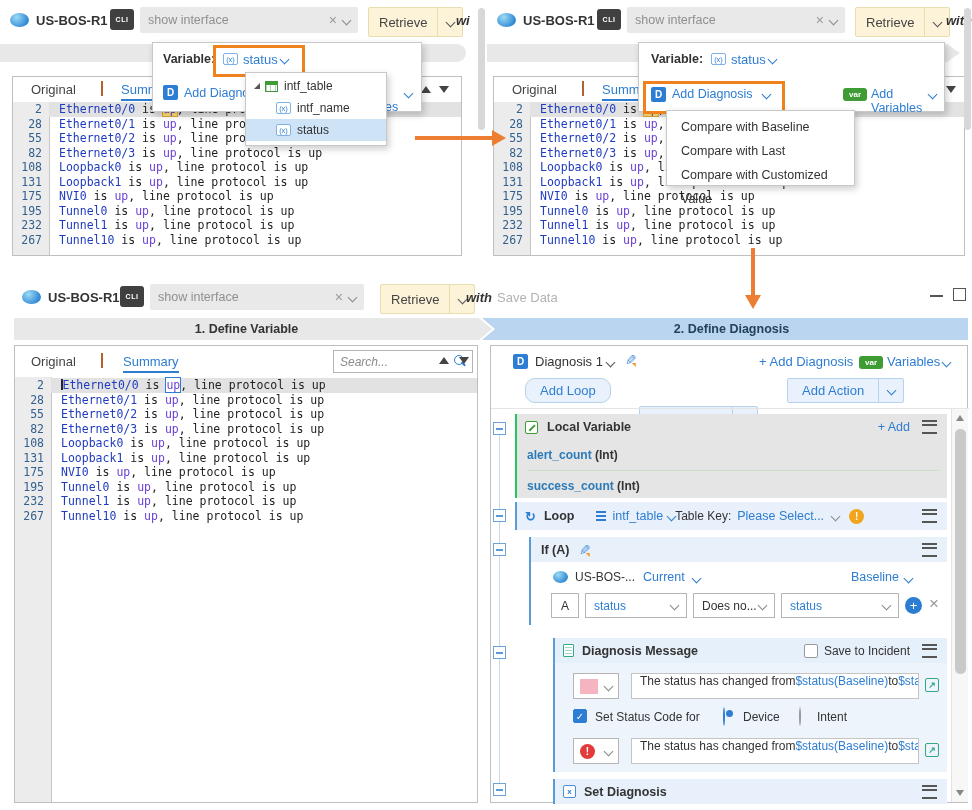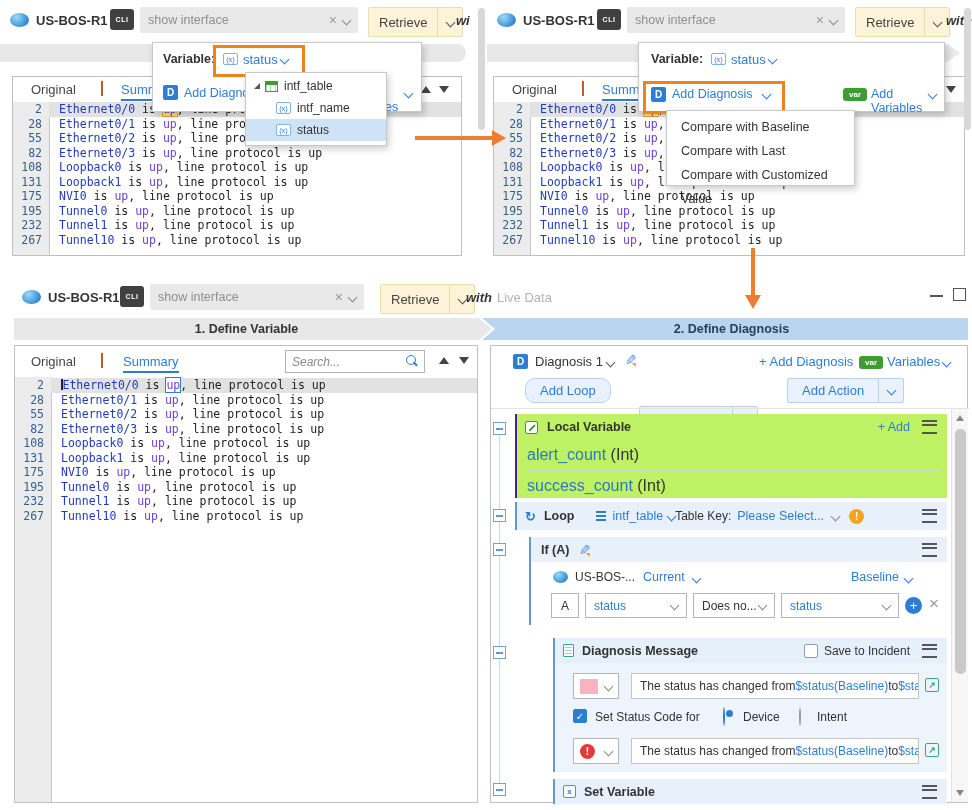--- a/index.html
+++ b/index.html
@@ -77,46 +77,46 @@
   
   .stepbar{position:absolute;height:22px;display:flex;align-items:center;justify-content:center;
            font-size:12.5px;font-weight:bold;color:#333;}
   .step1{background:#e8e8e8;clip-path:polygon(0 0,calc(100% - 13px) 0,100% 50%,calc(100% - 13px) 100%,0 100%);}
   .step2{background:#b9d5ef;clip-path:polygon(0 0,100% 0,100% 100%,0 100%,13px 50%);color:#24415e;}
   
   .minbtn{width:13px;height:2px;background:#555;}
   .maxbtn{width:11px;height:11px;border:1.5px solid #555;background:#fff;}
   
   .searchbox{position:absolute;height:23px;border:1px solid #b3b3b3;background:#fff;display:flex;align-items:center;
-             padding:0 6px;box-sizing:border-box;}
+             padding:0 6px;box-sizing:border-box;margin-left:48px;}
   .searchbox .ph{flex:1;font-size:12px;font-style:italic;color:#8a8a8a;}
   .mag{width:13px;height:13px;position:relative;}
   .mag::before{content:"";position:absolute;left:1px;top:0;width:8px;height:8px;border:1.5px solid #2d7dd2;border-radius:50%;}
   .mag::after{content:"";position:absolute;left:8px;top:8px;width:5px;height:1.5px;background:#2d7dd2;transform:rotate(45deg);}
   
   .toolbtn{position:absolute;height:25px;background:#e9f2fc;border:1px solid #b7d2ec;border-radius:2px;
            color:#2d7dd2;font-size:13px;display:flex;align-items:stretch;box-sizing:border-box;}
   .toolbtn .lbl{padding:0 14px;display:flex;align-items:center;}
   .toolbtn .dd{width:24px;border-left:1px solid #b7d2ec;display:flex;align-items:center;justify-content:center;}
   .pencil{font-size:14px;color:#4a90d9;display:inline-block;transform:scaleX(-1);}
   .pencil::after{content:"\270E";}
   .pencil i{position:absolute;left:1px;bottom:1px;width:0;height:0;border-top:4px solid #f09a2e;
             border-right:4px solid transparent;}
   .ham{width:15px;height:10px;border-top:2px solid #555;border-bottom:2px solid #555;position:relative;}
   .ham::after{content:"";position:absolute;left:0;right:0;top:2px;height:2px;background:#555;}
   .cbox{position:absolute;width:13px;height:13px;box-sizing:border-box;border:1px solid #6fa3d8;background:#fff;z-index:6;}
   .cbox::after{content:"";position:absolute;left:2px;right:2px;top:5px;height:2px;background:#5b9bd5;}
   .raillne{position:absolute;width:1px;background:#c9d8ea;z-index:4;}
   .block{position:absolute;box-sizing:border-box;}
-  .greenblk{background:#bef264;border-left:2px solid #4c1d95;}
+  .greenblk{background:#e5e5e5;border-left:2px solid #22c55e;}
   .blkhdr{position:absolute;left:0;right:0;top:0;height:26px;display:flex;align-items:center;}
   .blktitle{font-size:12.5px;font-weight:bold;color:#333;}
   .lvicon{width:13px;height:13px;box-sizing:border-box;border:1.5px solid #3f9c35;border-radius:2px;background:#fff;position:relative;}
   .lvicon::after{content:"";position:absolute;left:2px;top:5px;width:8px;height:1.5px;background:#3f9c35;transform:rotate(-45deg);}
-  .lvrow{height:30px;display:flex;align-items:center;padding-left:10px;font-size:16px;}
+  .lvrow{height:30px;display:flex;align-items:center;padding-left:10px;font-size:12px;font-weight:bold;}
   .lvname{color:#2b7bb9;}
   .lvtype{color:#333;}
   .lvdiv{height:1px;background:#cde0c3;margin:0 8px 0 10px;}
   .blueblk{background:#e8f1fb;border-left:2px solid #5b9bd5;}
   .loopicon{font-size:13px;font-weight:bold;color:#2d7dd2;line-height:1;}
   .loopicon::after{content:"\21BB";}
   .listicon{width:10px;height:10px;background:repeating-linear-gradient(#2d7dd2 0 2px,rgba(0,0,0,0) 2px 4px);}
   .warnicon{width:15px;height:15px;border-radius:50%;background:#f2a41d;color:#fff;font-size:10px;font-weight:bold;
             display:inline-flex;align-items:center;justify-content:center;}
   .warnicon::after{content:"!";}
@@ -140,21 +140,21 @@
   .ckbox{width:14px;height:14px;box-sizing:border-box;border:1px solid #999;background:#fff;border-radius:2px;}
   .ckbox.on{background:#2d7dd2;border-color:#2d7dd2;color:#fff;font-size:10px;display:inline-flex;align-items:center;justify-content:center;}
   .ckbox.on::after{content:"\2713";}
   .radio{width:14px;height:14px;box-sizing:border-box;border:1.5px solid #999;border-radius:50%;background:#fff;position:relative;}
   .radio.on{border-color:#2d7dd2;}
   .radio.on::after{content:"";position:absolute;left:2px;top:2px;width:7px;height:7px;border-radius:50%;background:#2d7dd2;}
   .swatchbox{position:absolute;width:46px;height:26px;border:1px solid #b5b5b5;background:#fff;box-sizing:border-box;
              display:flex;align-items:center;justify-content:space-between;padding:0 6px;}
   .pinksw{width:18px;height:15px;background:#f5b4c0;}
   .msgfield{position:absolute;height:26px;border:1px solid #c4c4c4;background:#fff;box-sizing:border-box;
-            display:flex;align-items:center;padding:0 8px;font-size:12px;white-space:nowrap;overflow:hidden;}
+            display:flex;padding:0 8px;font-size:12px;white-space:nowrap;overflow:hidden;}
   .extlink{width:14px;height:14px;box-sizing:border-box;border:1.5px solid #35a97e;border-radius:2px;color:#35a97e;
            font-size:9px;display:inline-flex;align-items:center;justify-content:center;font-weight:bold;}
   .extlink::after{content:"\2197";}
   .svicon{width:13px;height:13px;box-sizing:border-box;border:1.5px solid #4a90d9;border-radius:2px;background:#fff;
           color:#2d7dd2;font-size:8px;display:inline-flex;align-items:center;justify-content:center;font-weight:bold;}
   .svicon::after{content:"x";}
   .sbtrack{position:absolute;background:#f7f7f7;border-left:1px solid #e3e3e3;box-sizing:border-box;}
   .sbthumb{position:absolute;background:#c9c9c9;border-radius:5px;}
   .stri-up{width:0;height:0;border-left:4px solid transparent;border-right:4px solid transparent;border-bottom:6px solid #888;}
   .stri-dn{width:0;height:0;border-left:4px solid transparent;border-right:4px solid transparent;border-top:6px solid #888;}
@@ -320,21 +320,21 @@
       <span class="xglyph">×</span>
       <span class="chev g"></span>
     </div>
     <div class="abs retrieve" style="left:380px;top:6px;">
       <span class="lbl">Retrieve</span>
       <span class="dd">
           <span class="chev d"></span>
         </span>
     </div>
     <div class="abs withlbl" style="left:466px;top:12px;">with</div>
-    <div class="abs livelbl" style="left:497px;top:12px;">Live Data</div>
+    <div class="abs livelbl" style="left:497px;top:12px;">Save Data</div>
     <div class="abs minbtn" style="left:930px;top:17px;"></div>
     <div class="abs maxbtn" style="left:953px;top:10px;"></div>
 
     <div class="stepbar step1" style="left:14px;top:40px;width:478px;">
       <span style="margin-right:13px;">1. Define Variable</span>
     </div>
     <div class="stepbar step2" style="left:482px;top:40px;width:486px;">
       <span style="margin-left:13px;">2. Define Diagnosis</span>
     </div>
 
@@ -505,21 +505,21 @@
           <span>The status has changed from </span>
             <span class="blue">$status(Baseline)</span>
             <span> to </span>
             <span class="blue">$stat</span>
         </div>
         <span class="abs extlink" style="left:370px;top:105px;"></span>
       </div>
 
       <div class="block blueblk" style="left:62px;top:433px;width:394px;height:25px;display:flex;align-items:center;">
         <span class="svicon" style="margin-left:8px;"></span>
-        <span class="blktitle" style="margin-left:8px;">Set Variable</span>
+        <span class="blktitle" style="margin-left:8px;">Set Diagnosis</span>
         <span style="flex:1;"></span>
         <span class="ham" style="margin-right:10px;"></span>
       </div>
 
       <div class="sbtrack" style="left:460px;top:63px;width:17px;height:393px;">
         <span class="abs stri-up" style="left:4px;top:6px;"></span>
         <div class="sbthumb" style="left:3px;top:20px;width:11px;height:245px;"></div>
         <span class="abs stri-dn" style="left:4px;bottom:6px;"></span>
       </div>
     </div>

